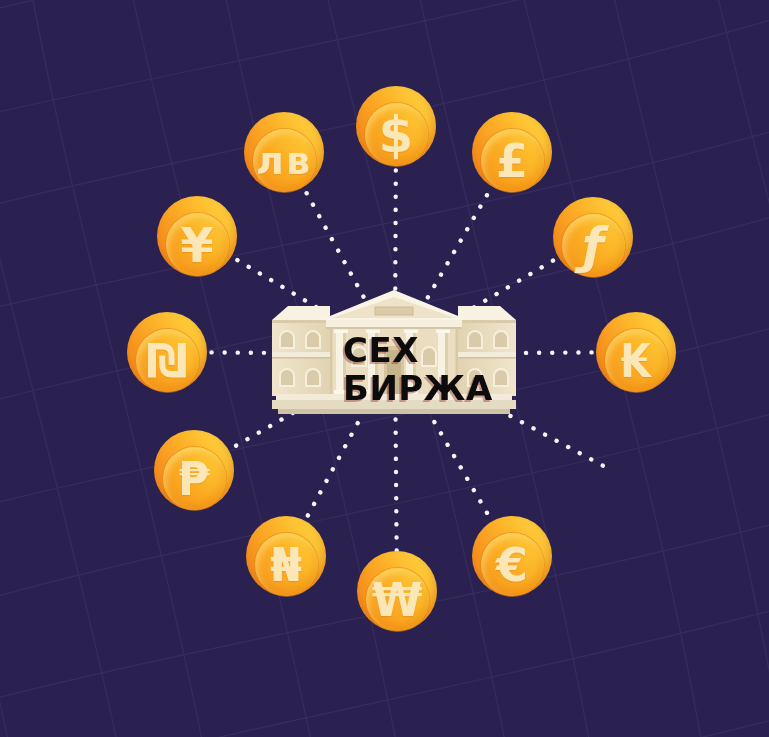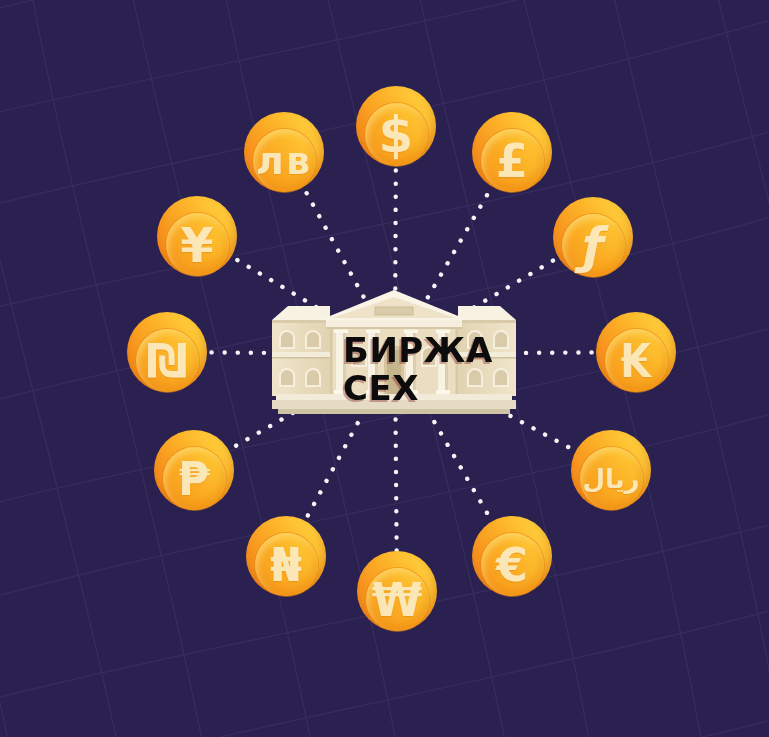--- a/index.html
+++ b/index.html
@@ -165,22 +165,22 @@
     </g>
 
     <g>
       <rect x="4" y="104" width="236" height="8" fill="#f2ebd9"></rect>
       <rect x="0" y="110" width="244" height="9" fill="#e5dbc2"></rect>
       <rect x="6" y="119" width="232" height="5" fill="#cfc3a6"></rect>
     </g>
   </svg>
 
   <div class="center-label">
+    <div>CEX</div>
     <div>БИРЖА</div>
-    <div>CEX</div>
   </div>
 
   <div class="coin c-usd" style="left:356px; top:86px;">
     <div class="coin-face">
       <span class="coin-symbol">$</span>
     </div>
   </div>
   <div class="coin c-gbp" style="left:472px; top:112px;">
     <div class="coin-face">
       <span class="coin-symbol">£</span>
@@ -189,25 +189,20 @@
   <div class="coin c-florin" style="left:553px; top:197px;">
     <div class="coin-face">
       <span class="coin-symbol">ƒ</span>
     </div>
   </div>
   <div class="coin c-kip" style="left:596px; top:312px;">
     <div class="coin-face">
       <span class="coin-symbol">₭</span>
     </div>
   </div>
-  <div class="coin c-rial" style="left:571px; top:430px;">
-    <div class="coin-face">
-      <span class="coin-symbol">ريال</span>
-    </div>
-  </div>
   <div class="coin c-eur" style="left:472px; top:516px;">
     <div class="coin-face">
       <span class="coin-symbol">€</span>
     </div>
   </div>
   <div class="coin c-krw" style="left:357px; top:551px;">
     <div class="coin-face">
       <span class="coin-symbol">₩</span>
     </div>
   </div>

